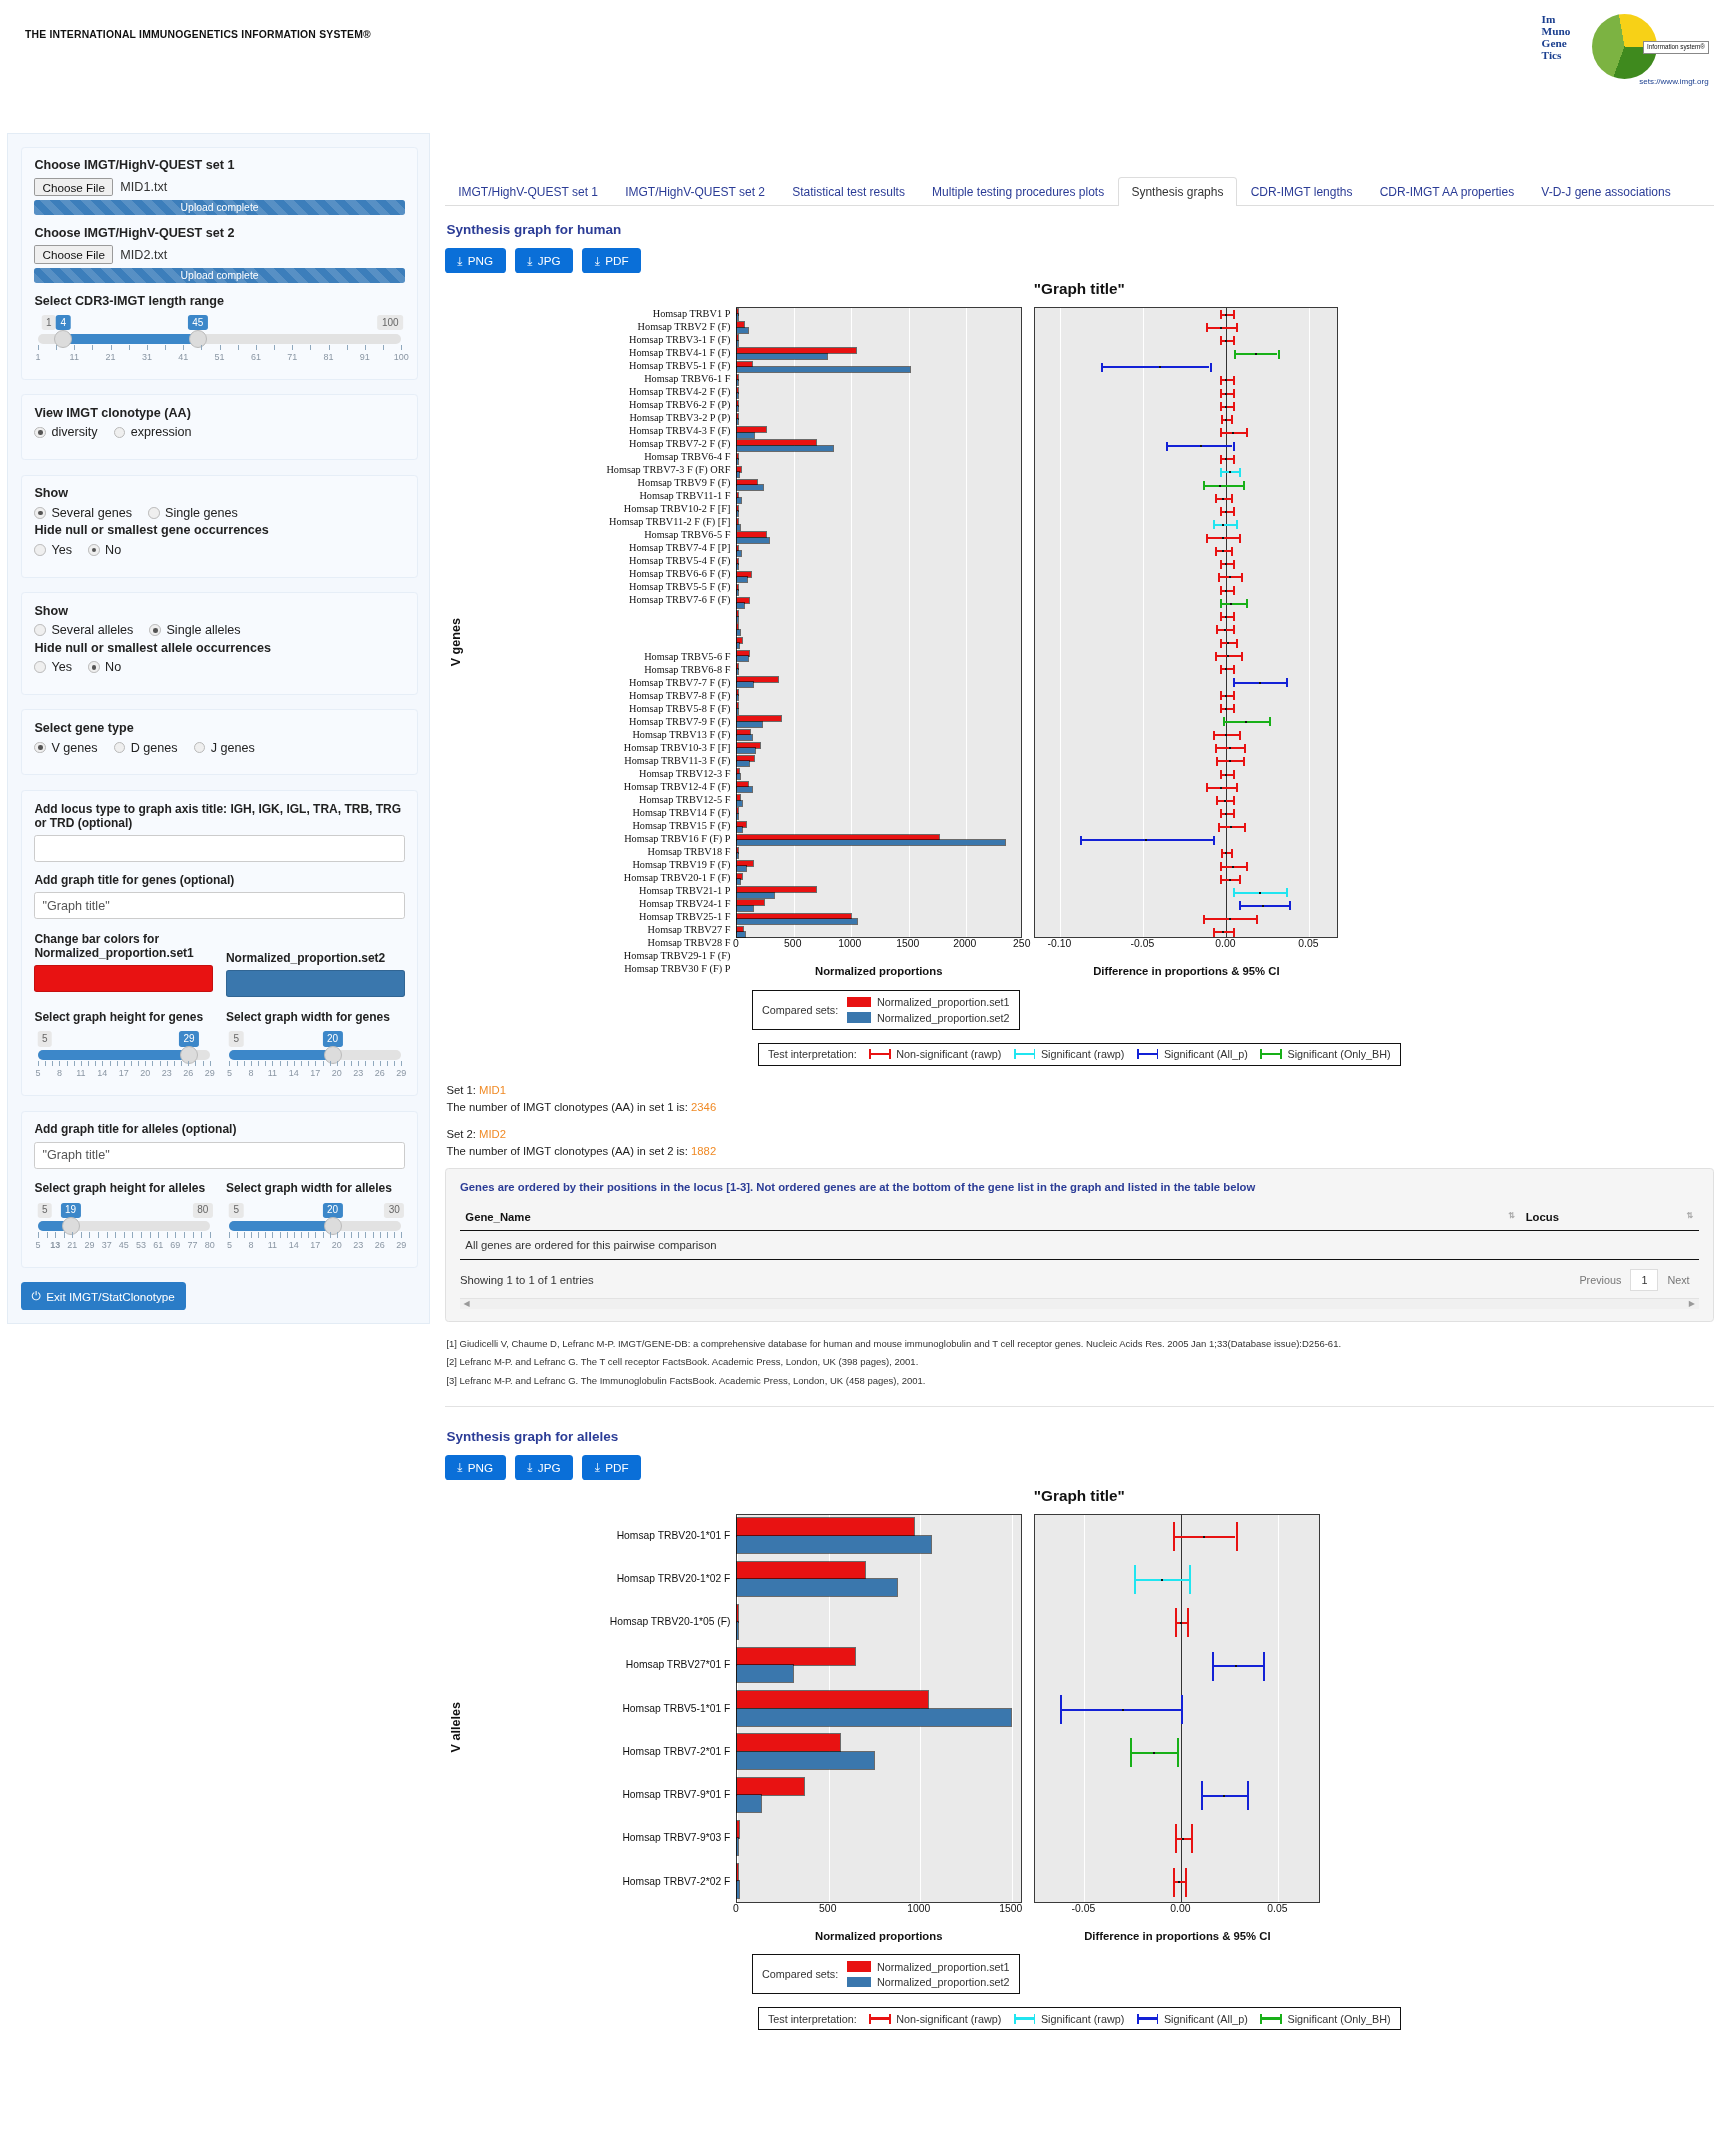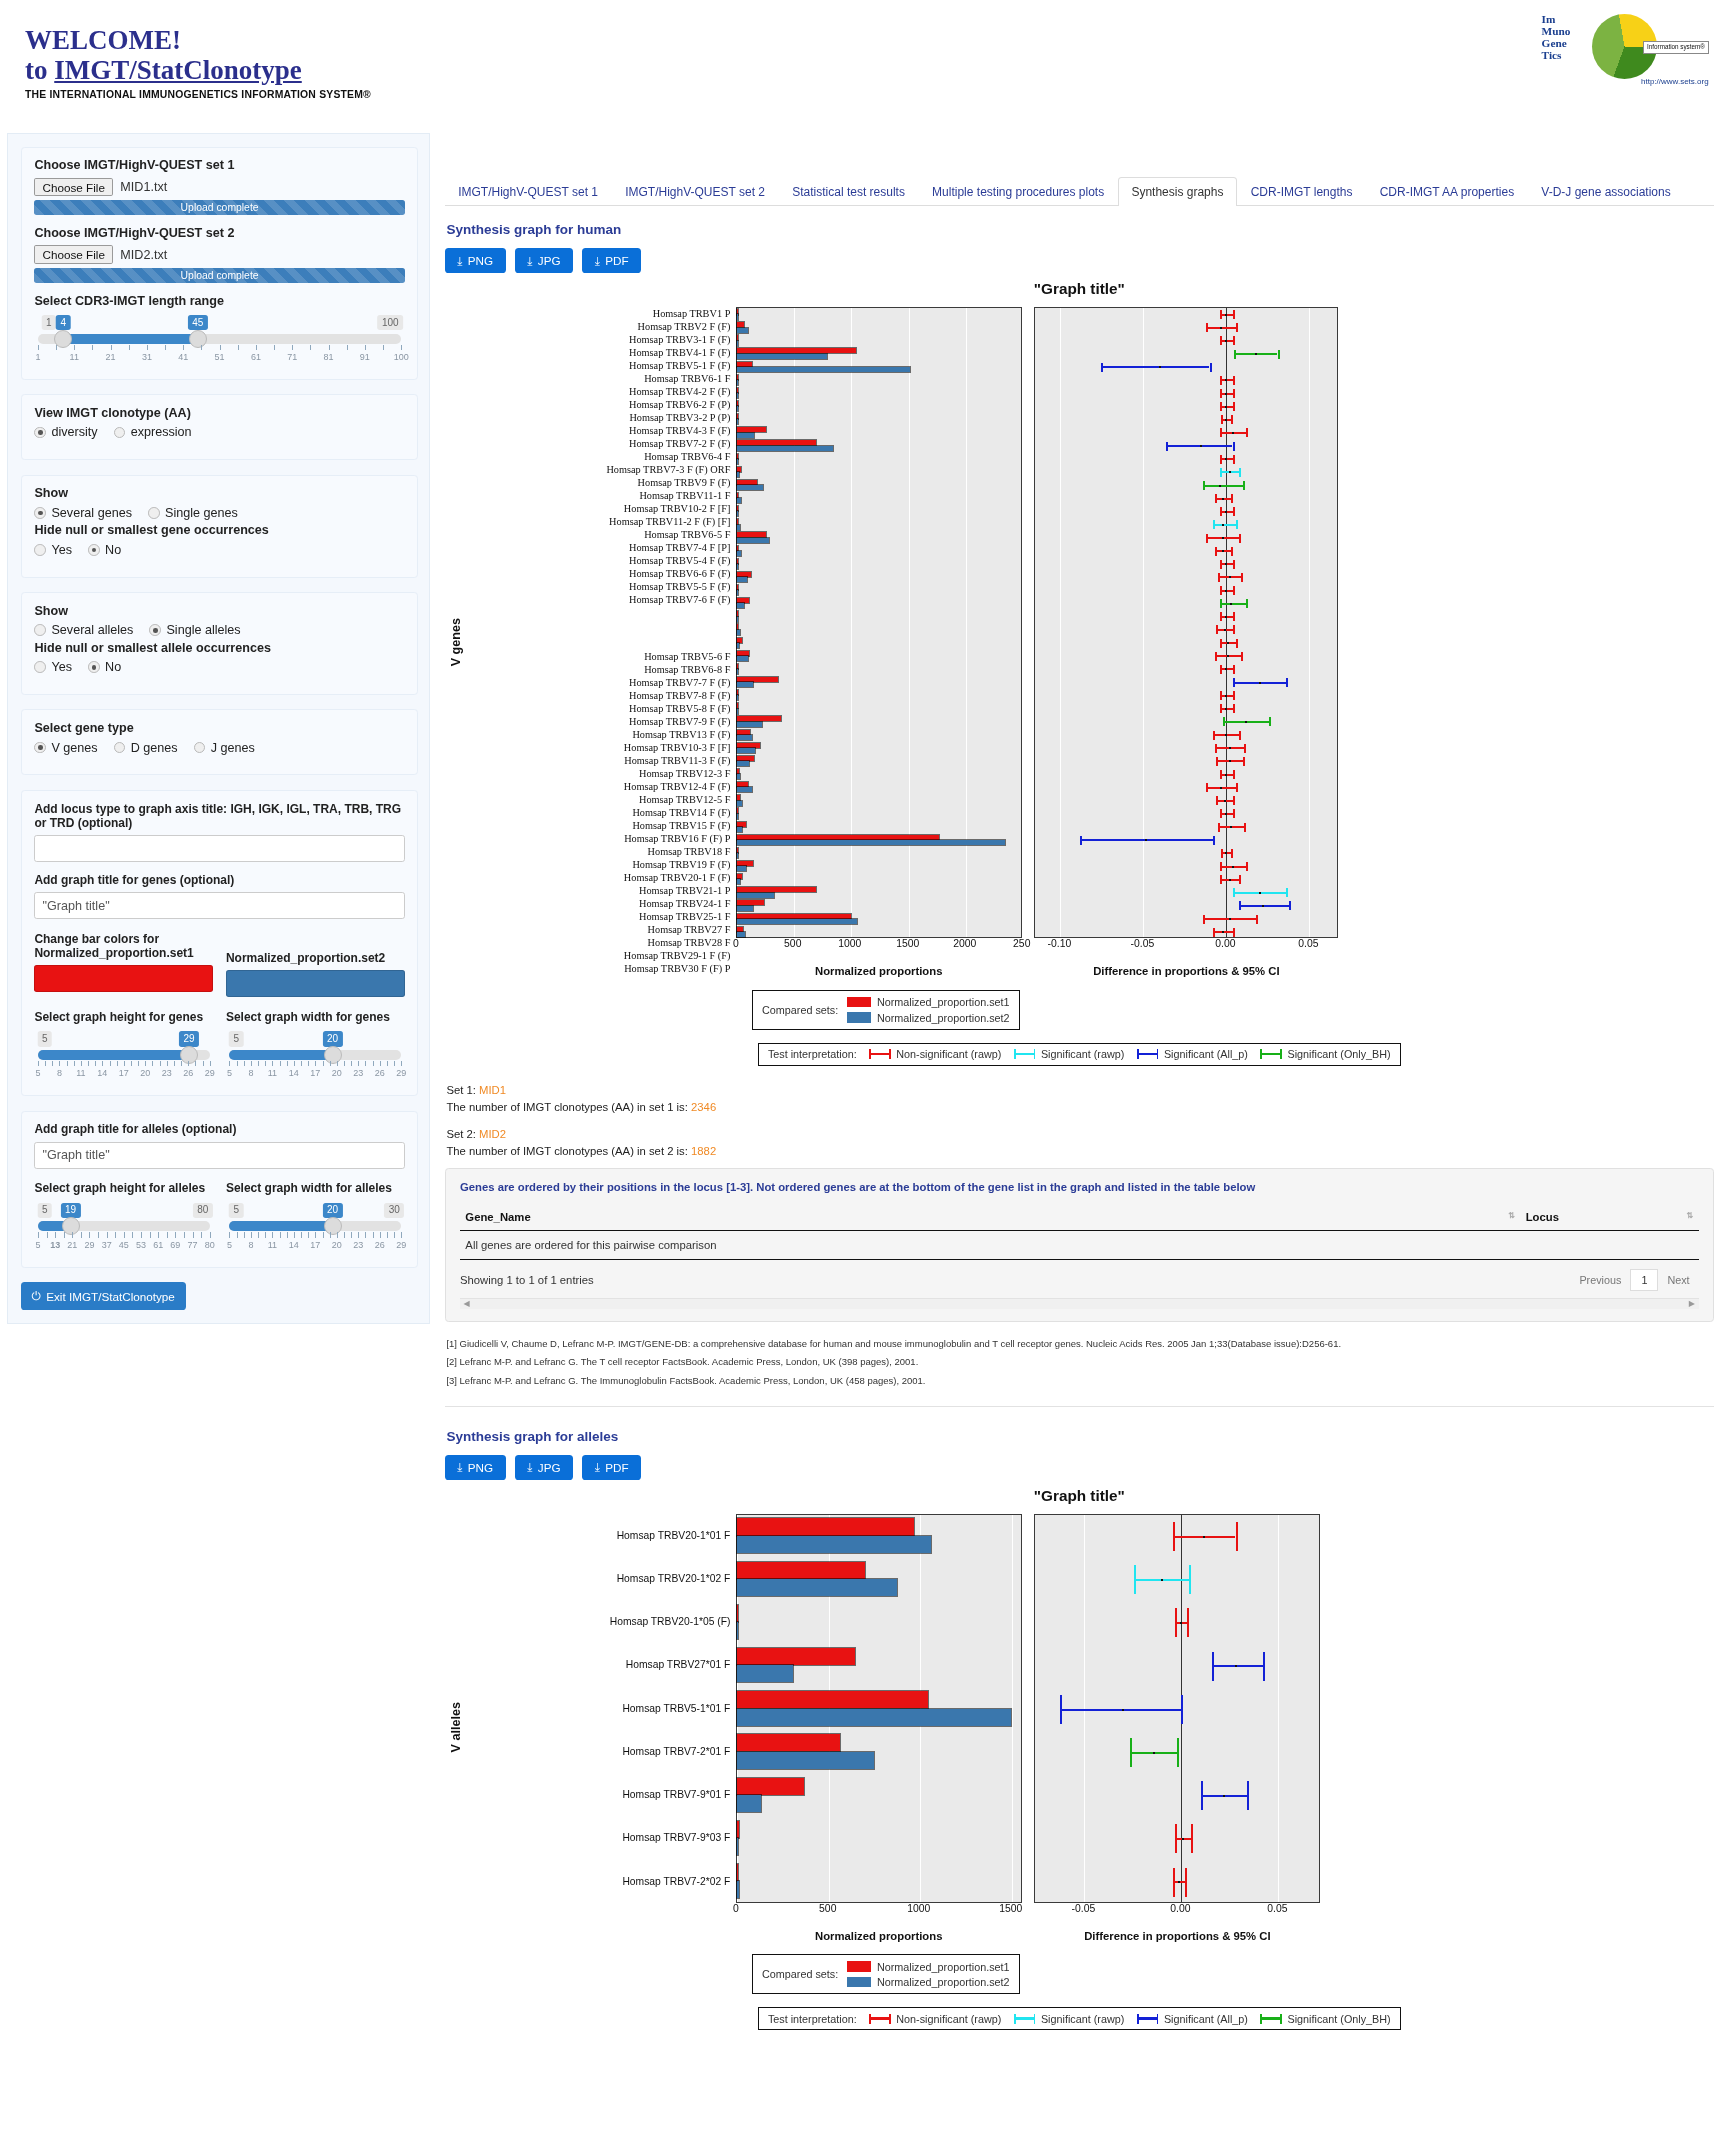--- a/index.html
+++ b/index.html
@@ -194,36 +194,32 @@
   .hscroll { height:10.8px; background:#f0f0f0; border-top:0.9px solid #e2e2e2; margin-top:7.2px; position:relative; }
   .hscroll .arr { position:absolute; font-size:8px; color:#999; top:0; }
   .refs { font-size:9.5px; color:#333; line-height:1.95; margin:12.6px 0 0 1.8px; }
   .divider { border-top:0.9px solid #e2e2e2; margin:16px 0 21.6px 0; }
 </style>
 </head>
 <body>
 
 <div class="page-header">
   <div class="welcome">
-    <h1>
-      <span>WELCOME!</span><br>
-      <span>to </span><span class="lnk">IMGT/StatClonotype</span>
-    </h1>
     <div class="tagline">THE INTERNATIONAL IMMUNOGENETICS INFORMATION SYSTEM®</div>
   </div>
   <div class="imgt-logo">
     <div class="circle"></div>
     <div class="logotext">
       <span>Im</span>
       <span>Muno</span>
       <span>Gene</span>
       <span>Tics</span>
     </div>
     <div class="infosys">Information system®</div>
-    <div class="url">http://www.sets.org</div>
+    <div class="url">sets://www.imgt.org</div>
   </div>
 </div>
 
 <div class="layout">
 
   <div class="sidebar">
 
     <div class="panel">
       <span class="lbl">Choose IMGT/HighV-QUEST set 1</span>
       <div class="filerow">

